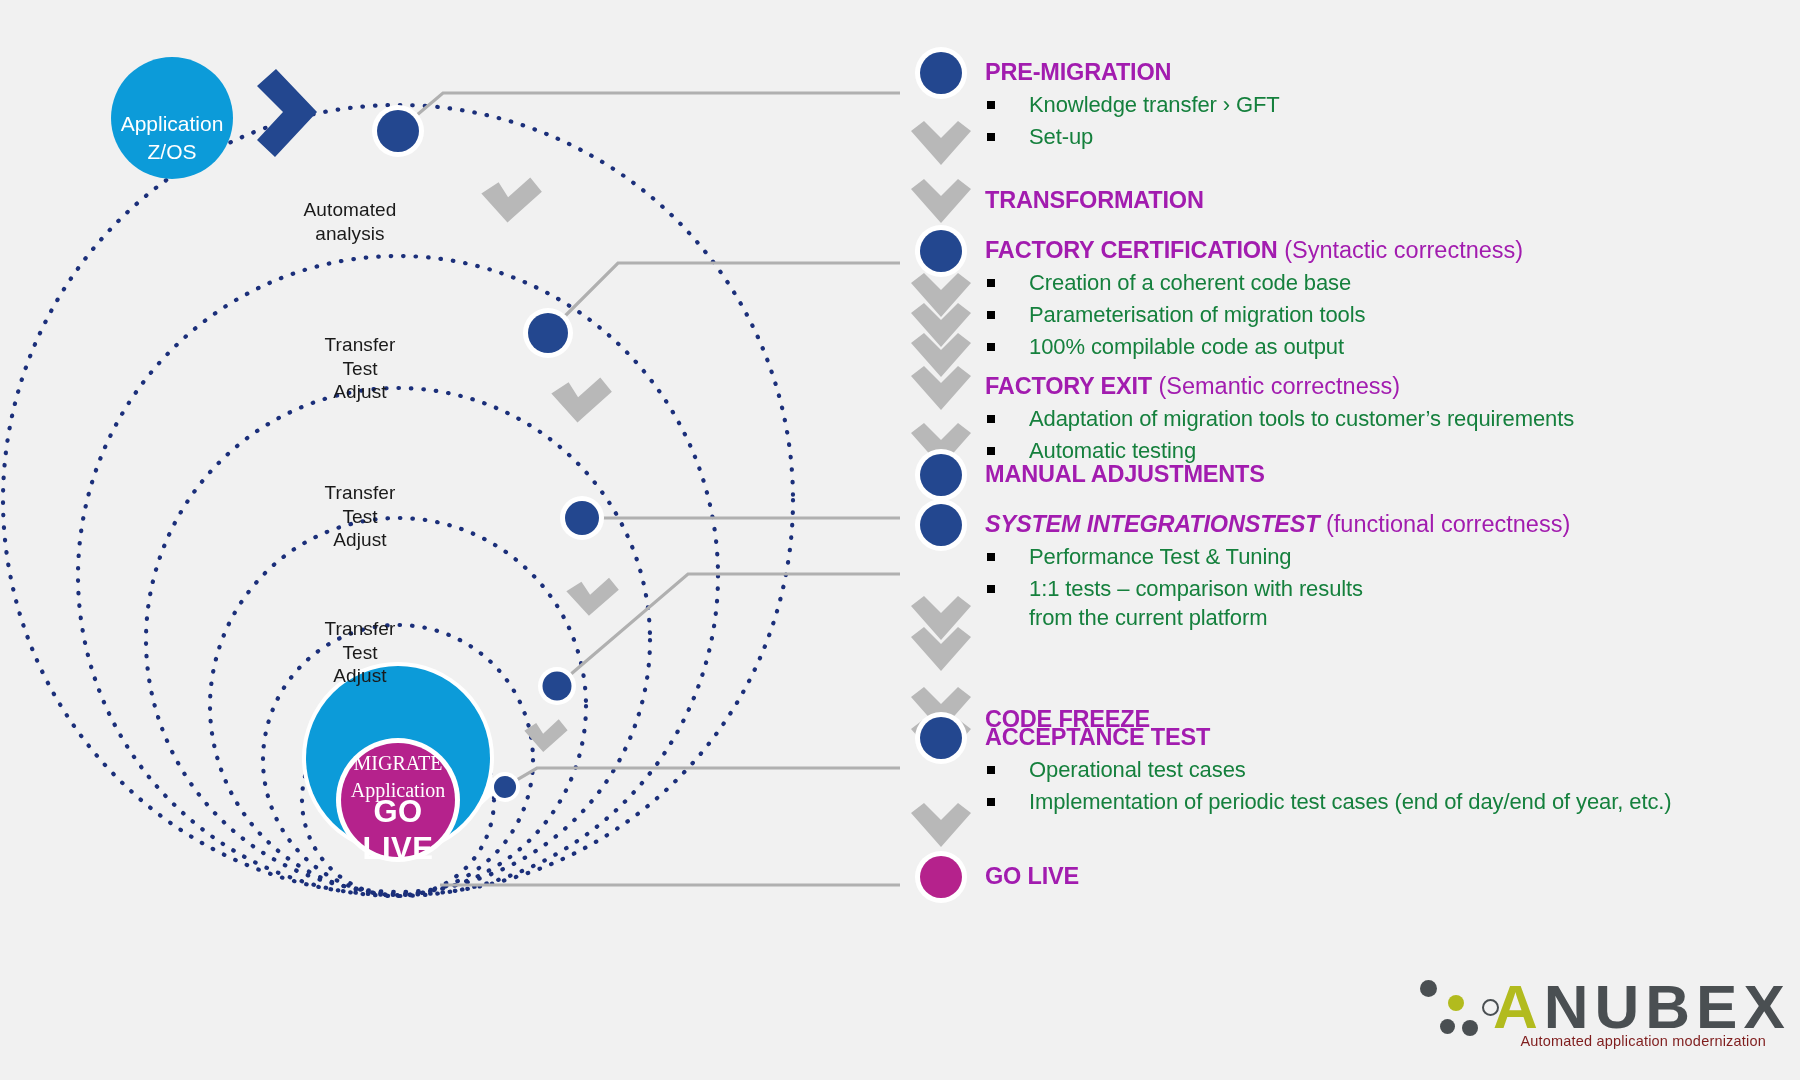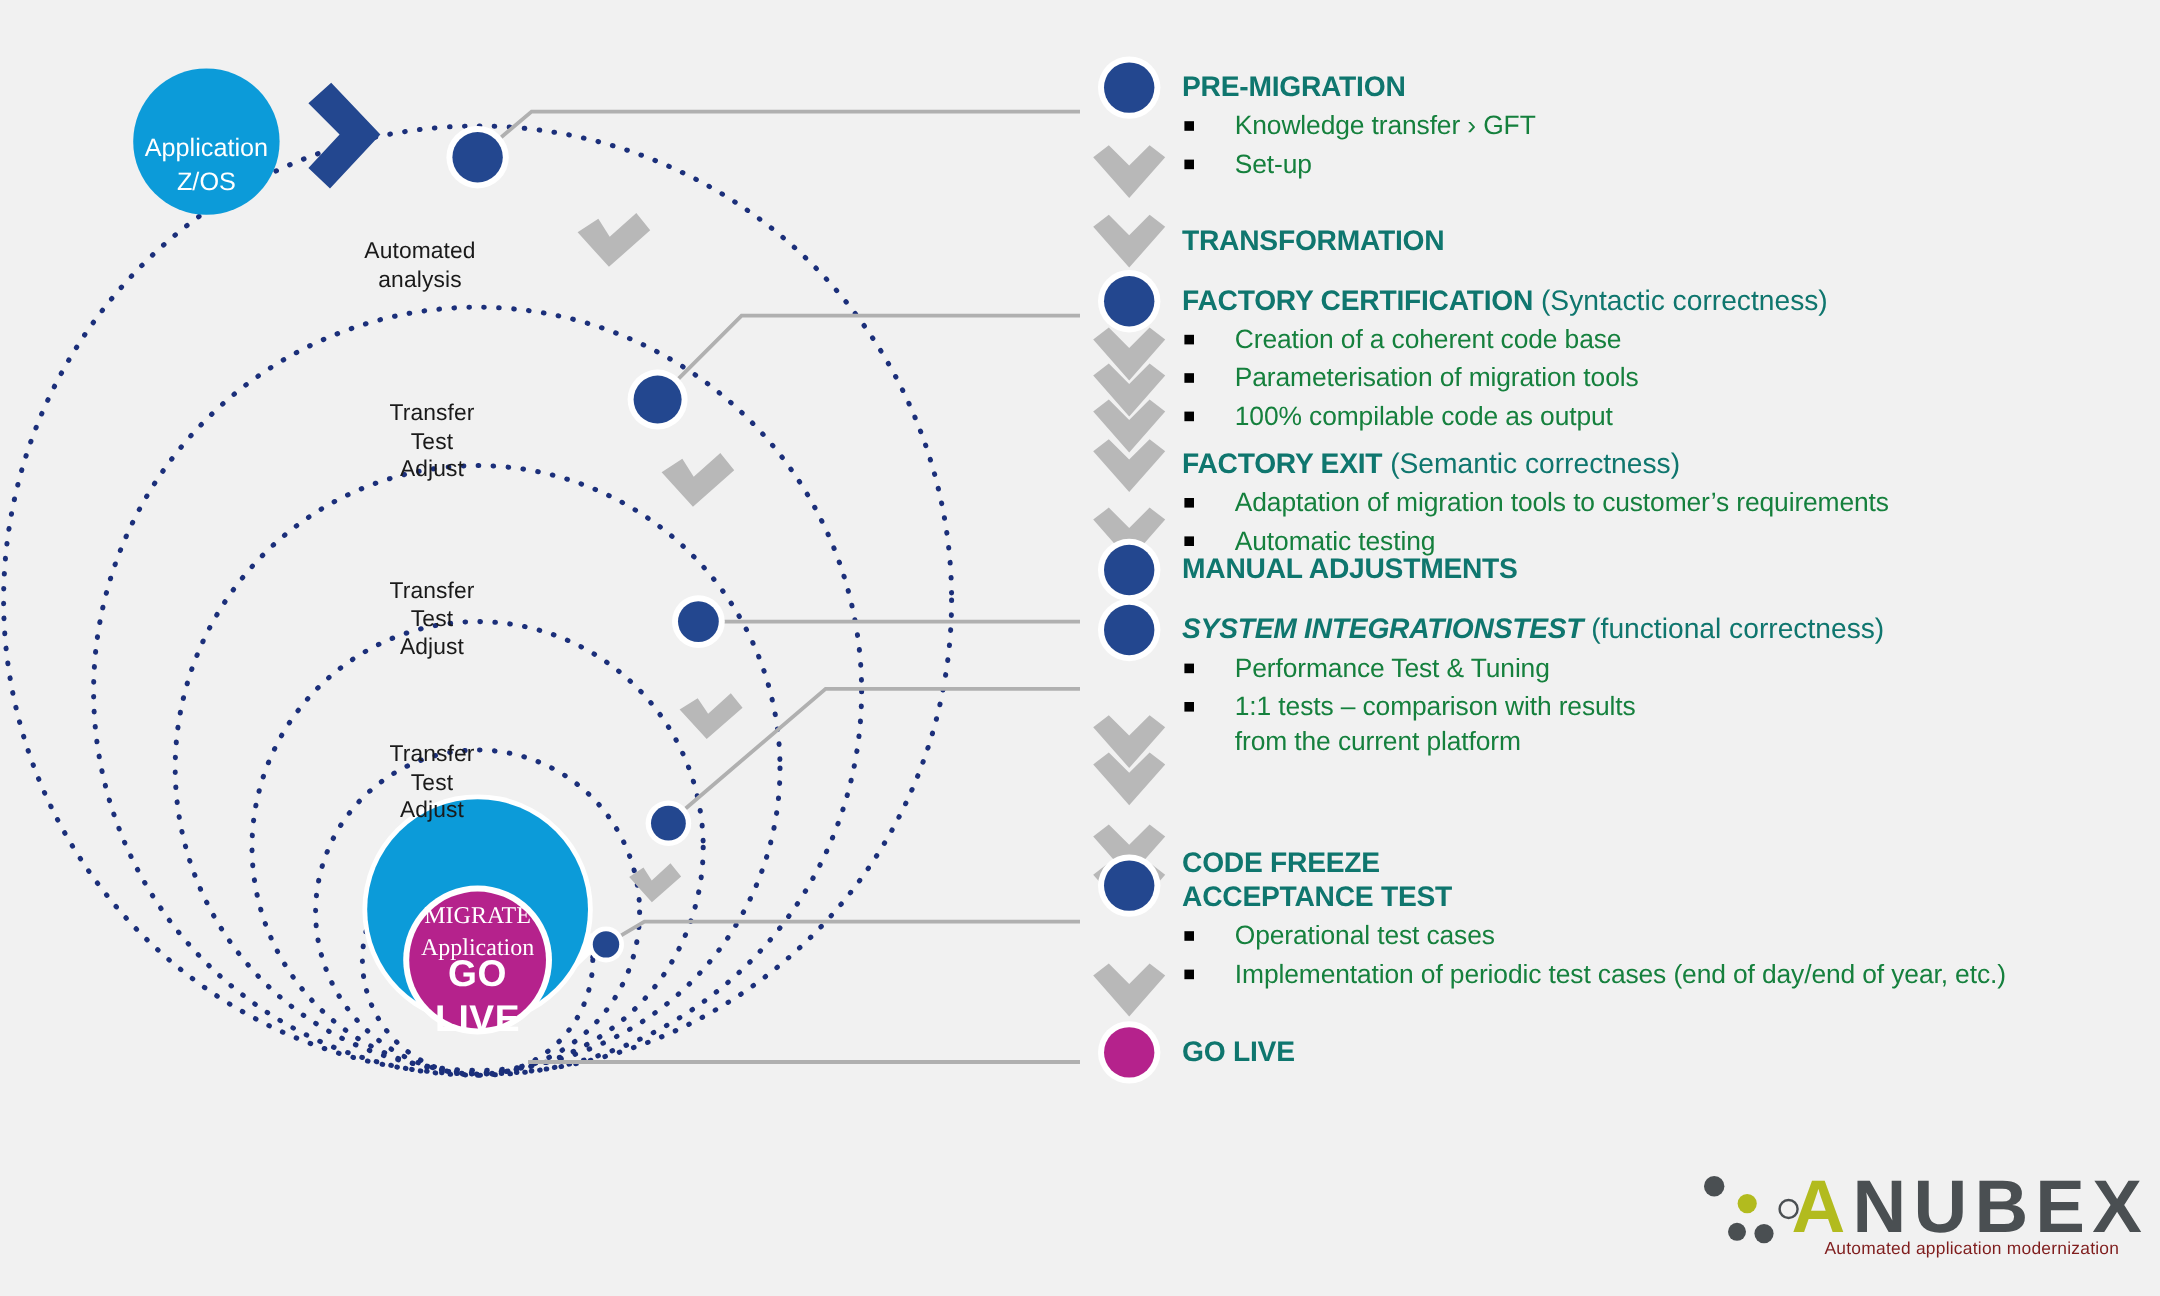--- a/index.html
+++ b/index.html
@@ -22,21 +22,21 @@
     line-height:28px;white-space:pre-line;margin-top:15px;
   }
   .appz{font-size:21px;}
   .migrate-txt{font-size:20px;line-height:27px;font-family:Liberation Serif, serif;}
   .golive-txt{font-size:31px;font-weight:bold;line-height:37px;letter-spacing:.5px;}
 
   
   #steps{position:absolute;left:985px;top:58px;width:800px;}
   .step{position:absolute;left:0;}
   .step h3{
-    margin:0;font-size:23.5px;font-weight:bold;color:#0f766e;
+    margin:0;font-size:23.5px;font-weight:bold;color:#a21caf;
     letter-spacing:-0.2px;line-height:29px;
   }
   .step h3 .ital{font-style:italic;}
   .step h3 .reg{font-weight:normal;font-style:normal;letter-spacing:0;}
   ul.bul{margin:3px 0 0 0;padding:0;list-style:none;}
   ul.bul li{
     position:relative;padding-left:44px;margin-top:3px;
     font-size:22px;line-height:29px;color:#15803d;letter-spacing:-0.1px;
   }
   ul.bul li .sq{
@@ -235,21 +235,21 @@
           <li>
             <span class="sq"></span>
             <span class="cont">1:1 tests – comparison with results</span>
             <span class="cont">from the current platform</span>
           </li>
         </ul>
       </div>
       <div class="step" style="top: 615px; margin-top: 32px;">
         <h3><span>CODE FREEZE</span></h3>
       </div>
-      <div class="step" style="top: 665px; margin-top: 10px;">
+      <div class="step" style="top: 665px;">
         <h3><span>ACCEPTANCE TEST</span></h3>
         <ul class="bul">
           <li>
             <span class="sq"></span>
             <span class="cont">Operational test cases</span>
           </li>
           <li>
             <span class="sq"></span>
             <span class="cont">Implementation of periodic test cases (end of day/end of year, etc.)</span>
           </li>

